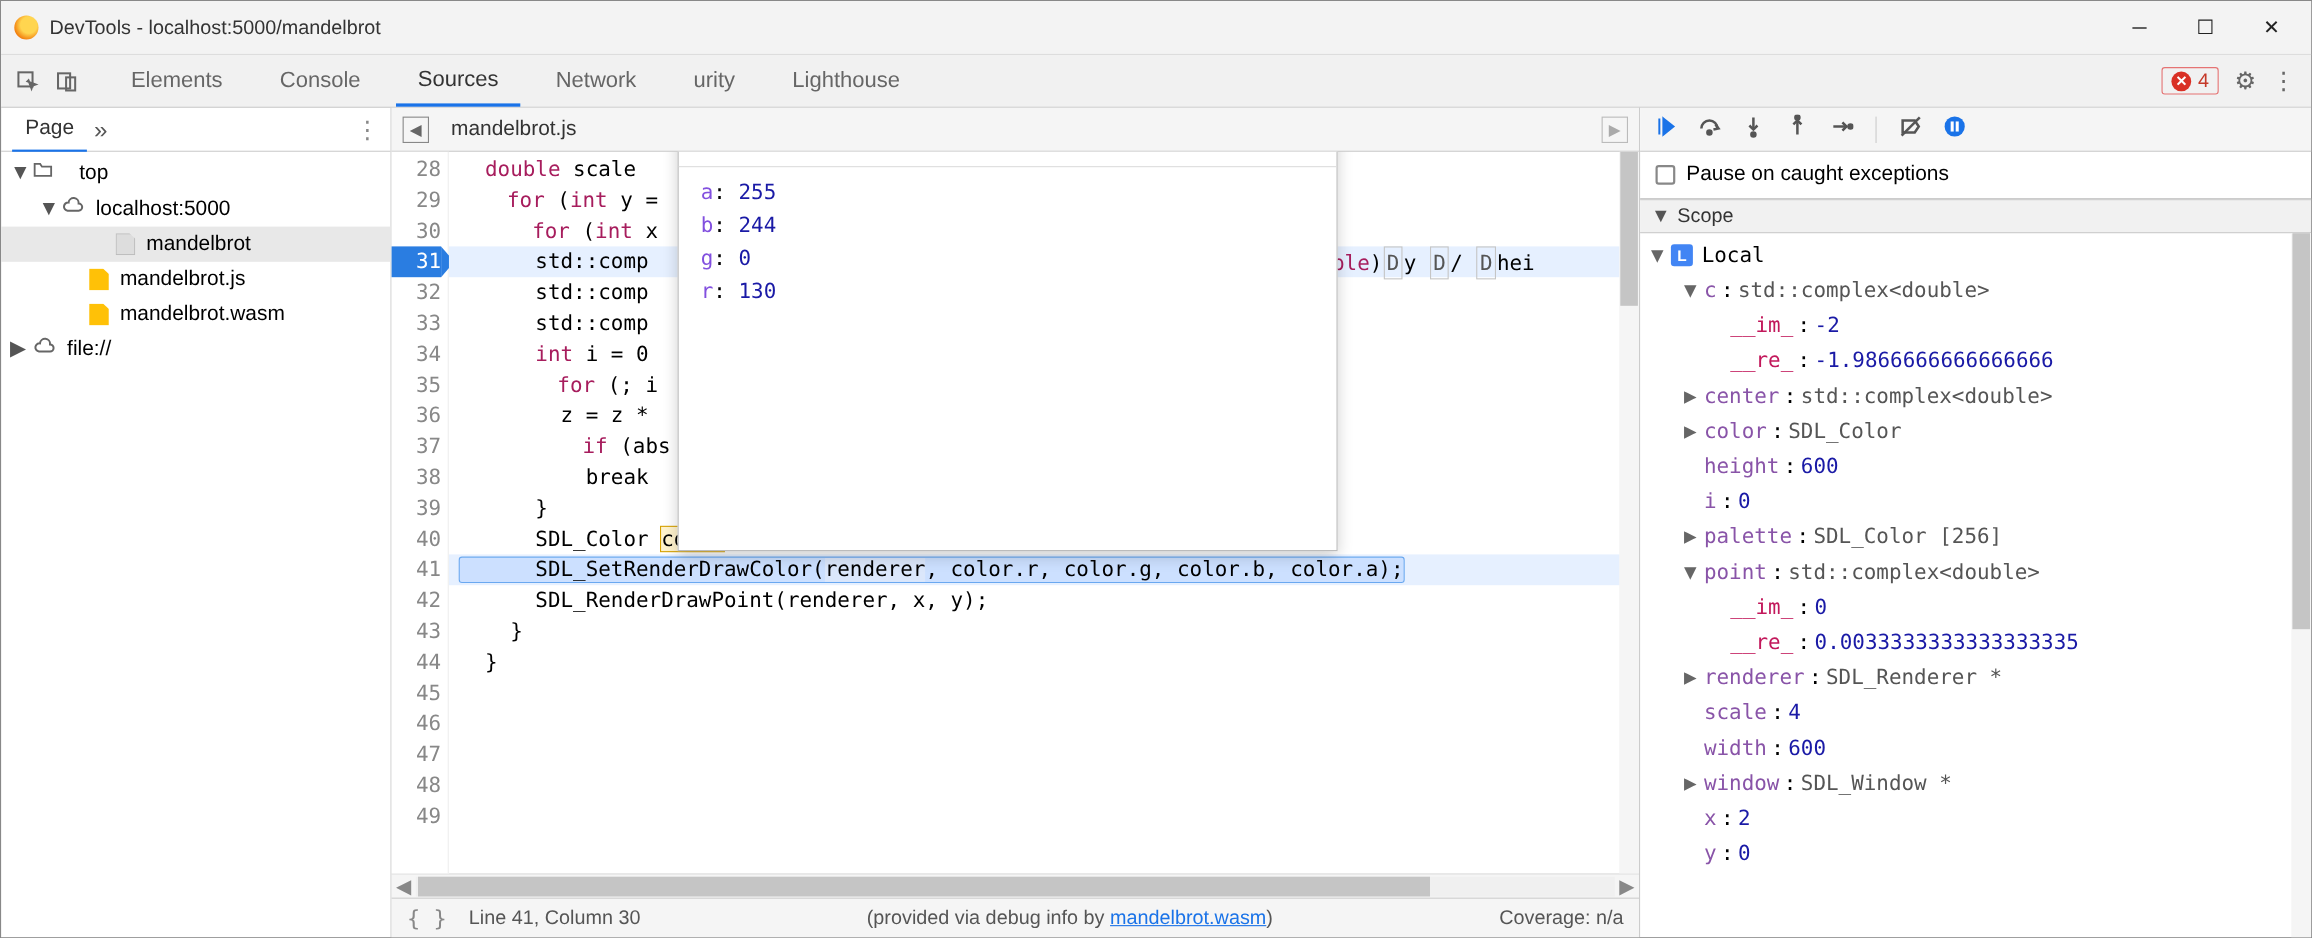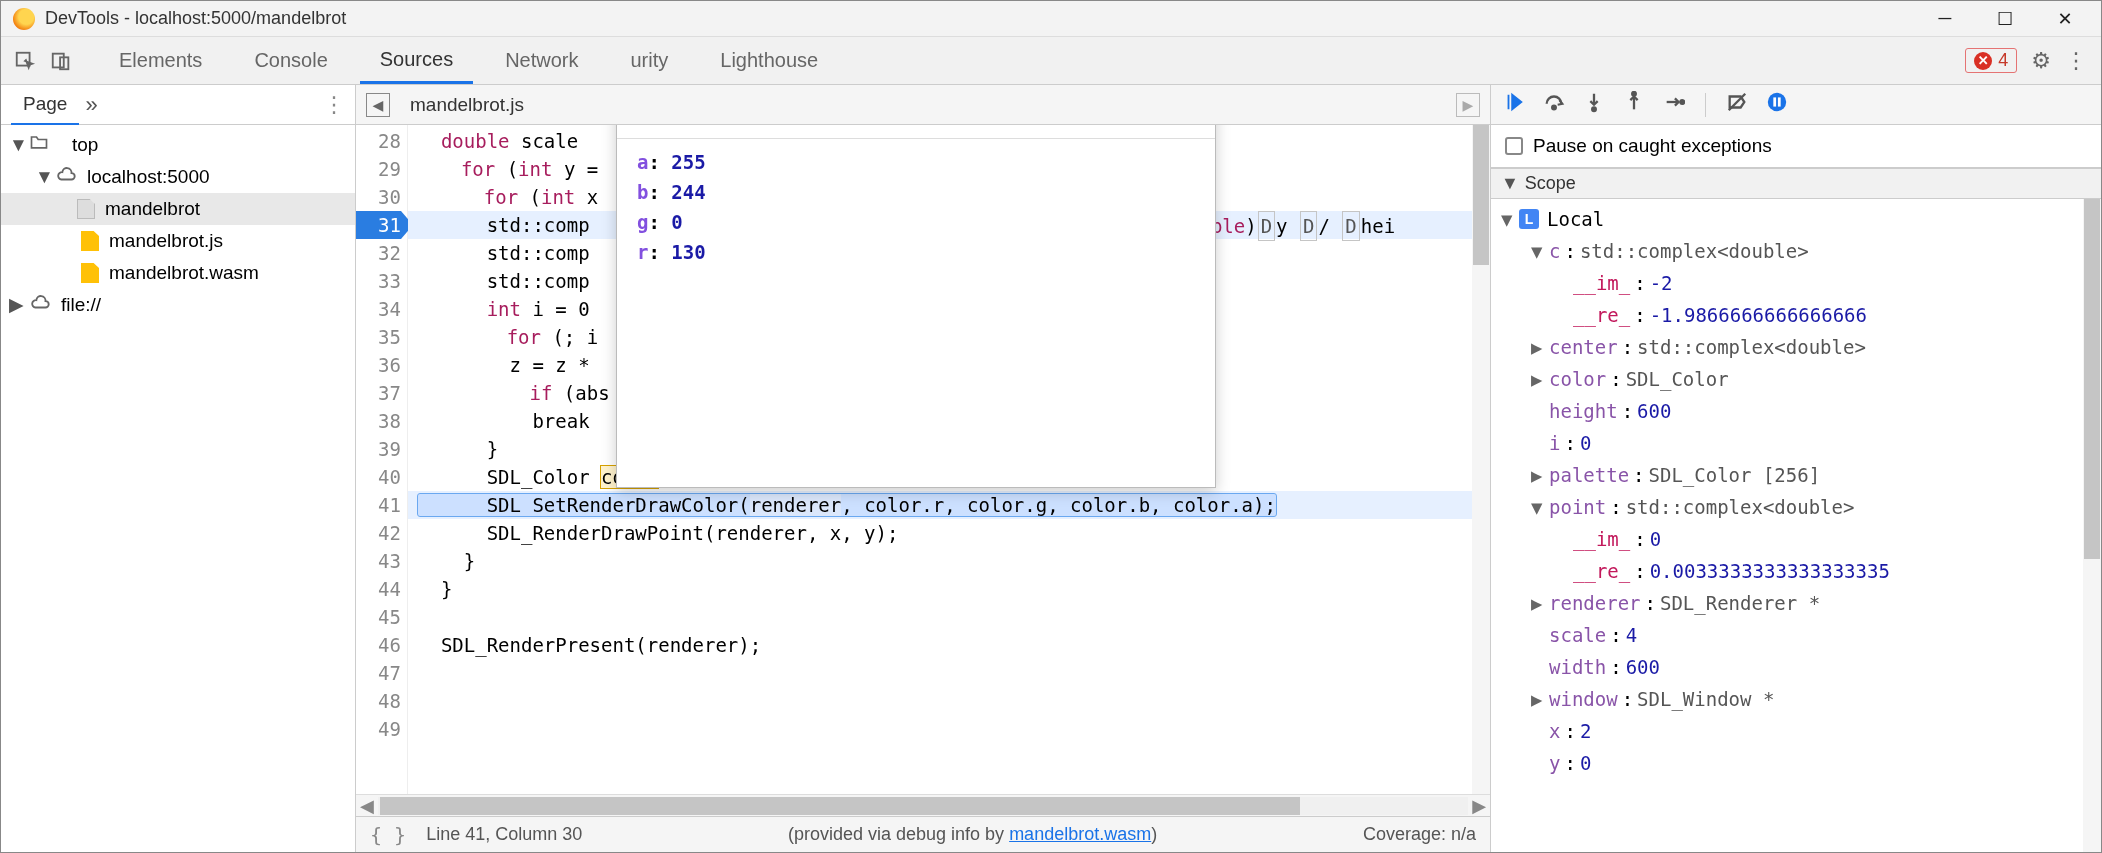--- a/index.html
+++ b/index.html
@@ -1,18 +1,18 @@
 <!DOCTYPE html>
 <html><head>
 <meta charset="utf-8">
 <style>
 * { margin: 0; padding: 0; box-sizing: border-box; }
 body { font-family: "Segoe UI", Arial, sans-serif; font-size: 18px; background: #fff; overflow: hidden; }
 .window { border: 1px solid #888; width: 2102px; height: 853px; display: flex; flex-direction: column; background: #fff; }
-.titlebar { height: 36px; background: #f3f3f3; display: flex; align-items: center; padding: 0 6px; border-bottom: 1px solid #ddd; }
+.titlebar { height: 49px; background: #f3f3f3; display: flex; align-items: center; padding: 0 6px; border-bottom: 1px solid #ddd; }
 .titlebar .chrome-icon { width: 22px; height: 22px; border-radius: 50%; background: radial-gradient(circle at 60% 40%, #ffd54f 40%, #ef6c00 80%); margin: 0 10px 0 6px; }
 .titlebar .title { font-size: 18px; color: #333; }
 .titlebar .winbtns { margin-left: auto; display: flex; gap: 0; }
 .titlebar .winbtn { width: 60px; height: 42px; display: flex; align-items: center; justify-content: center; color: #222; font-size: 18px; }
 .tabbar { height: 48px; background: #f1f1f1; border-bottom: 1px solid #ccc; display: flex; align-items: center; padding-left: 6px; }
 .tabbar .icon-btn { width: 36px; height: 36px; display: flex; align-items: center; justify-content: center; color: #555; }
 .tabbar .tabs { display: flex; align-items: center; margin-left: 20px; gap: 12px; flex: 1; }
 .tabbar .tab { padding: 10px 20px; color: #666; font-size: 20px; }
 .tabbar .tab.active { color: #333; border-bottom: 3px solid #1a73e8; }
 .tabbar .right { display: flex; align-items: center; gap: 14px; padding-right: 14px; }
@@ -52,21 +52,21 @@
 .cm { color: #aa5500; }
 .dev-box { font-family: Consolas, monospace; border: 1px solid #c5c5c5; display: inline-block; padding: 0 2px; margin: 0 1px; color: #555; }
 .hscroll { height: 22px; background: #f5f5f5; border-top: 1px solid #ddd; display: flex; align-items: center; }
 .hscroll .track { flex: 1; height: 18px; background: #f0f0f0; display: flex; align-items: center; }
 .hscroll .thumb { height: 18px; background: #c5c5c5; width: 920px; margin-left: 2px; }
 .statusbar { height: 36px; background: #f5f5f5; border-top: 1px solid #ccc; display: flex; align-items: center; padding: 0 14px; font-size: 18px; color: #555; gap: 20px; }
 .statusbar .braces { font-family: monospace; color: #888; font-size: 20px; }
 .statusbar .coverage { margin-left: auto; }
 .tooltip { position: absolute; left: 208px; top: -40px; width: 600px; background: #fff; border: 1px solid #bbb; box-shadow: 0 4px 14px rgba(0,0,0,0.2); z-index: 100; font-family: Consolas, monospace; font-size: 19px; padding: 0; }
 .tooltip .tt-header { padding: 12px 20px; font-weight: bold; color: #333; border-bottom: 1px solid #ddd; }
-.tooltip .tt-body { padding: 8px 20px 220px 20px; font-weight: bold; }
+.tooltip .tt-body { padding: 8px 20px 220px 20px; }
 .tooltip .tt-row { line-height: 30px; }
 .tooltip .key { color: #8250df; }
 .tooltip .val { color: #1a1aa6; }
 .right-panel { width: 610px; display: flex; flex-direction: column; }
 .debug-toolbar { height: 40px; background: #f5f5f5; border-bottom: 1px solid #ccc; display: flex; align-items: center; padding: 0 12px; gap: 20px; color: #555; }
 .debug-toolbar svg { width: 22px; height: 22px; }
 .debug-toolbar .group { display: flex; gap: 18px; align-items: center; }
 .debug-toolbar .sep { width: 1px; height: 24px; background: #ccc; }
 .pause-caught { padding: 10px 14px; border-bottom: 1px solid #ccc; font-size: 19px; display: flex; align-items: center; gap: 10px; }
 .pause-caught .cb { width: 18px; height: 18px; border: 2px solid #888; border-radius: 3px; }
@@ -143,21 +143,21 @@
               </svg></span>
             <span style="margin-left: 17px;">top</span>
           </div>
           <div class="row" style="padding-left: 34px;">
             <span class="arrow">▼</span>
             <span><svg width="22" height="18" viewBox="0 0 24 18" fill="none" stroke="#666" stroke-width="2">
                 <path d="M7 15a4 4 0 1 1 1-8 5 5 0 0 1 10 1 3 3 0 0 1 0 7H7z"></path>
               </svg></span>
             <span style="margin-left: 4px;">localhost:5000</span>
           </div>
-          <div class="row sel" style="padding-left: 56px;">
+          <div class="row sel" style="padding-left: 84px;">
             <span class="arrow"></span>
             <span class="ico-file-white"></span>
             <span style="margin-left: 4px;">mandelbrot</span>
           </div>
           <div class="row" style="padding-left: 60px;">
             <span class="arrow"></span>
             <span class="ico-file-yellow"></span>
             <span style="margin-left: 4px;">mandelbrot.js</span>
           </div>
           <div class="row" style="padding-left: 60px;">
@@ -228,21 +228,20 @@
             <div class="code-line">        z = z *</div>
             <div class="code-line">        <span class="kw">if</span> (abs</div>
             <div class="code-line">          break</div>
             <div class="code-line">      }</div>
             <div class="code-line">      SDL_Color <span class="hl-color">color</span> = palette[i];</div>
             <div class="code-line exec"><span class="hl-step">      SDL_SetRenderDrawColor(<span class="hl-renderer">renderer</span>, color.r, color.g, color.b, color.a);</span></div>
             <div class="code-line">      SDL_RenderDrawPoint(renderer, x, y);</div>
             <div class="code-line">    }</div>
             <div class="code-line">  }</div>
             <div class="code-line"></div>
-            <div class="code-line">  SDL_RenderPresent(renderer);</div>
             <div class="code-line"></div>
             <div class="code-line"></div>
           </div>
         <div class="vscroll-pan">
           <div class="vthumb" style="top:0;height:140px"></div>
         </div>
       </div>
       <div class="hscroll">
         <span style="padding:0 4px;color:#888">◀</span>
         <div class="track">

